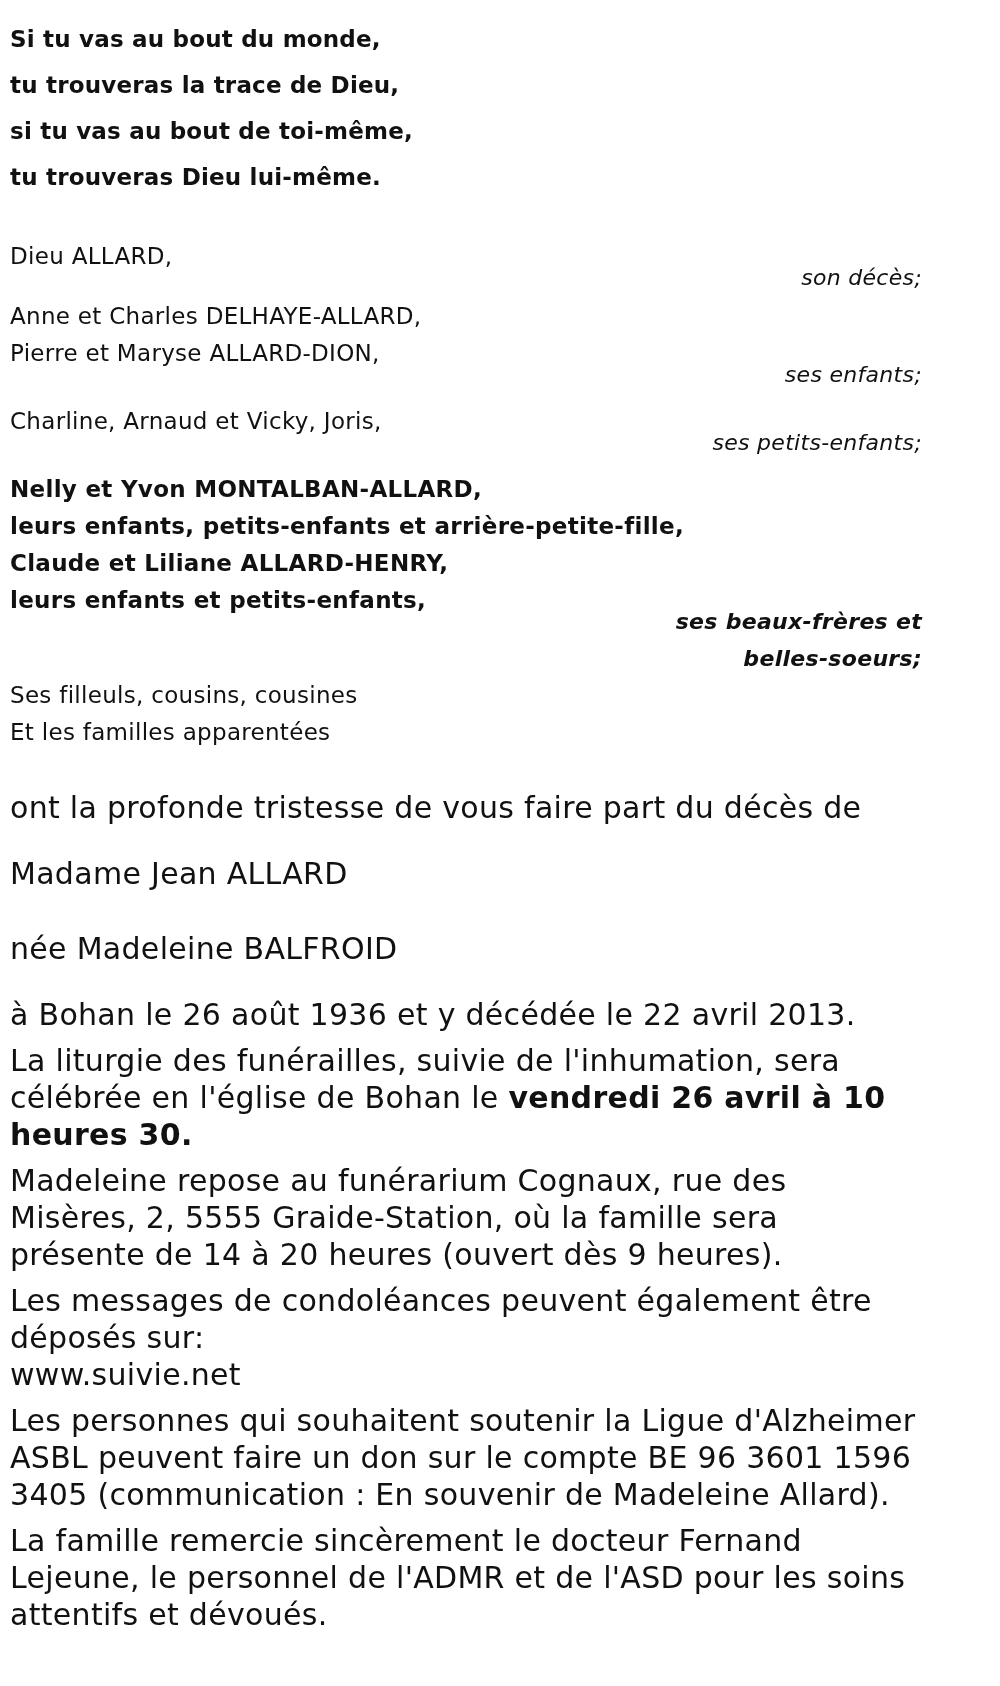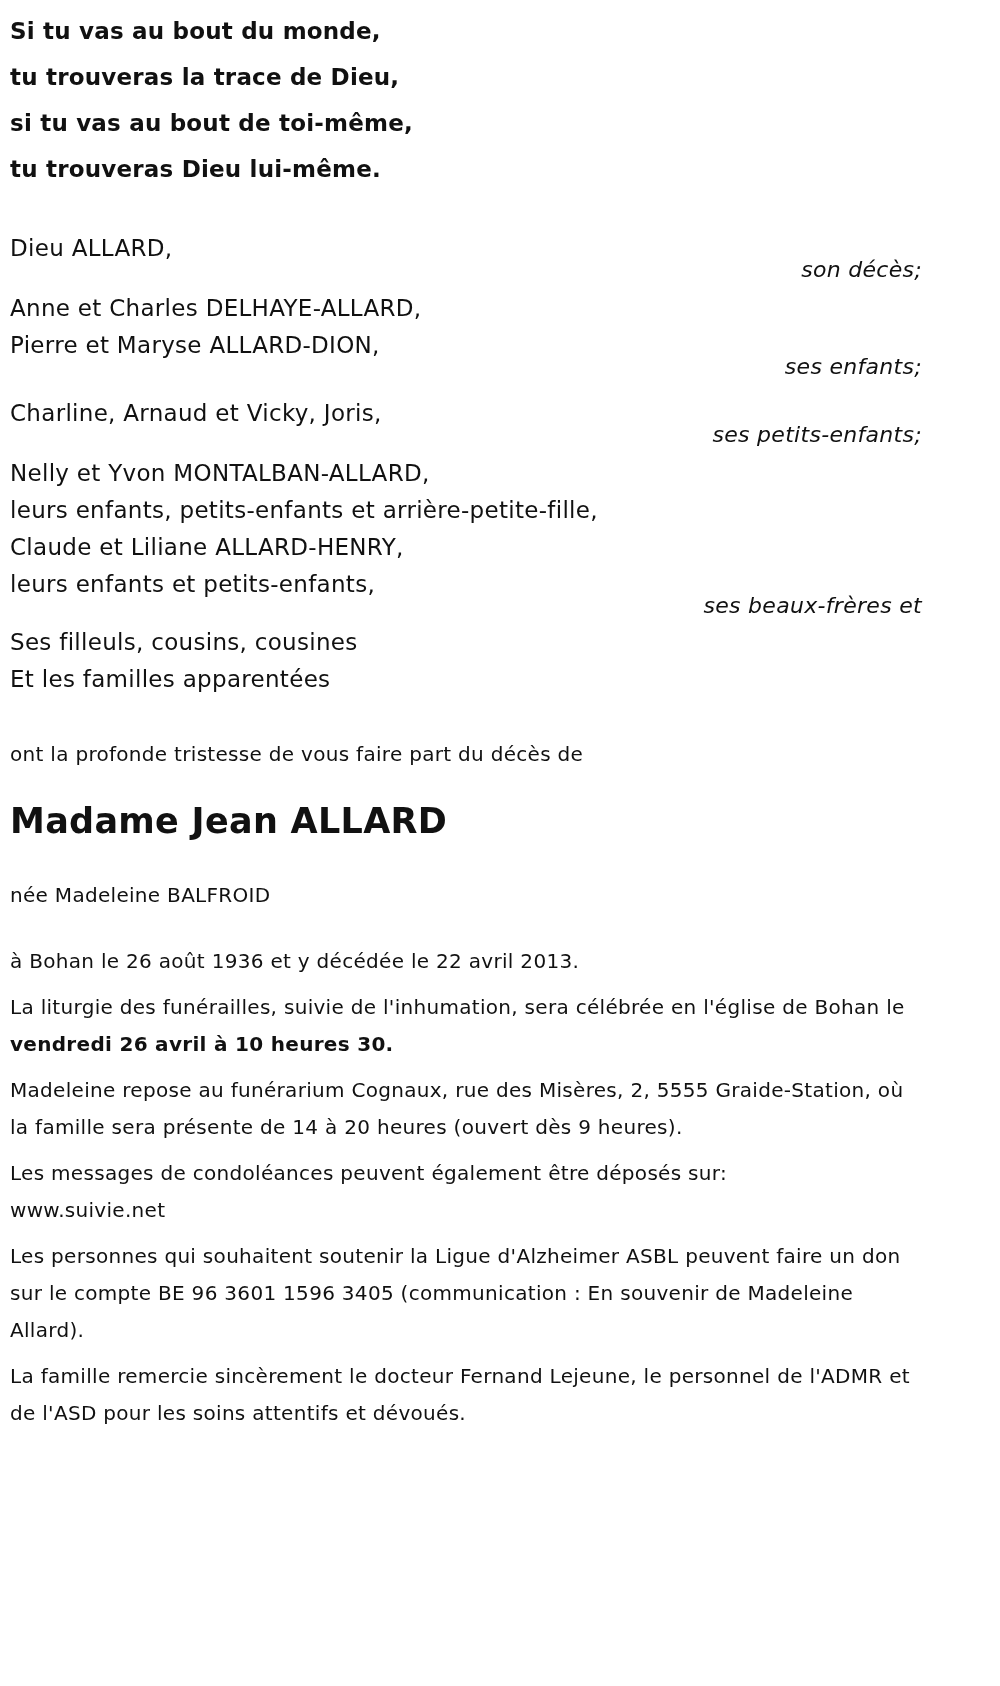--- a/index.html
+++ b/index.html
@@ -11,21 +11,21 @@
       width: 1000px;
       height: 1686px;
       position: relative;
       font-family: "DejaVu Sans", sans-serif;
       color: #111111;
       overflow: hidden;
     }
     .page {
       position: absolute;
       left: 10px;
-      top: 0;
+      top: 8px;
       width: 912px;
     }
     .poem {
       margin-top: 8px;
       font-weight: bold;
       font-size: 23px;
       line-height: 46px;
       letter-spacing: 0.2px;
     }
     .poem div { white-space: nowrap; }
@@ -39,27 +39,27 @@
     .block .line { white-space: nowrap; }
     .role {
       text-align: right;
       font-style: italic;
       font-size: 22px;
       line-height: 37px;
       letter-spacing: 0.3px;
       white-space: nowrap;
     }
     .title {
-      font-weight: bold;
-      font-size: 35px;
+      font-weight: normal;
+      font-size: 30px;
       line-height: 44px;
       letter-spacing: 0.3px;
     }
     .para {
-      font-size: 20px;
+      font-size: 30px;
       line-height: 37px;
       letter-spacing: 0.3px;
       margin-bottom: 9px;
     }
     .para b { font-weight: bold; }
   </style>
 </head>
 <body>
 
 <div class="page">
@@ -80,26 +80,27 @@
     <div class="line">Anne et Charles DELHAYE-ALLARD,</div>
     <div class="line">Pierre et Maryse ALLARD-DION,</div>
     <div class="role" style="margin-top:-16px;">ses enfants;</div>
   </div>
 
   <div class="block" style="margin-top:10px;">
     <div class="line">Charline, Arnaud et Vicky, Joris,</div>
     <div class="role" style="margin-top:-16px;">ses petits-enfants;</div>
   </div>
 
-  <div class="block" style="margin-top:2px;">
+  <div class="block" style="margin-top:10px;font-weight:bold;">
     <div class="line">Nelly et Yvon MONTALBAN-ALLARD,</div>
     <div class="line">leurs enfants, petits-enfants et arrière-petite-fille,</div>
     <div class="line">Claude et Liliane ALLARD-HENRY,</div>
     <div class="line">leurs enfants et petits-enfants,</div>
     <div class="role" style="margin-top:-16px;">ses beaux-frères et</div>
+    <div class="role">belles-soeurs;</div>
   </div>
 
   <div class="block" style="margin-top:0px;">
     <div class="line">Ses filleuls, cousins, cousines</div>
     <div class="line">Et les familles apparentées</div>
   </div>
 
   <div class="para" style="margin-top:38px;">ont la profonde tristesse de vous faire part du décès de</div>
 
   <div class="title" style="margin-top:26px;">Madame Jean ALLARD</div>

